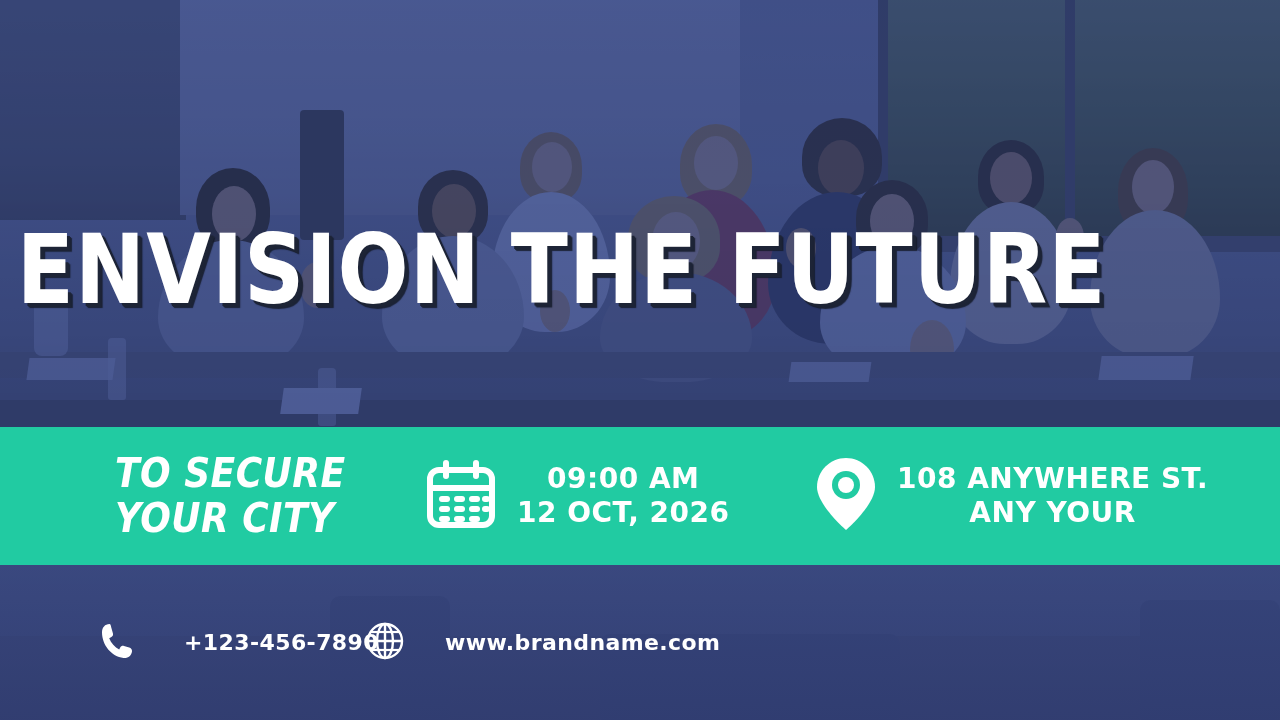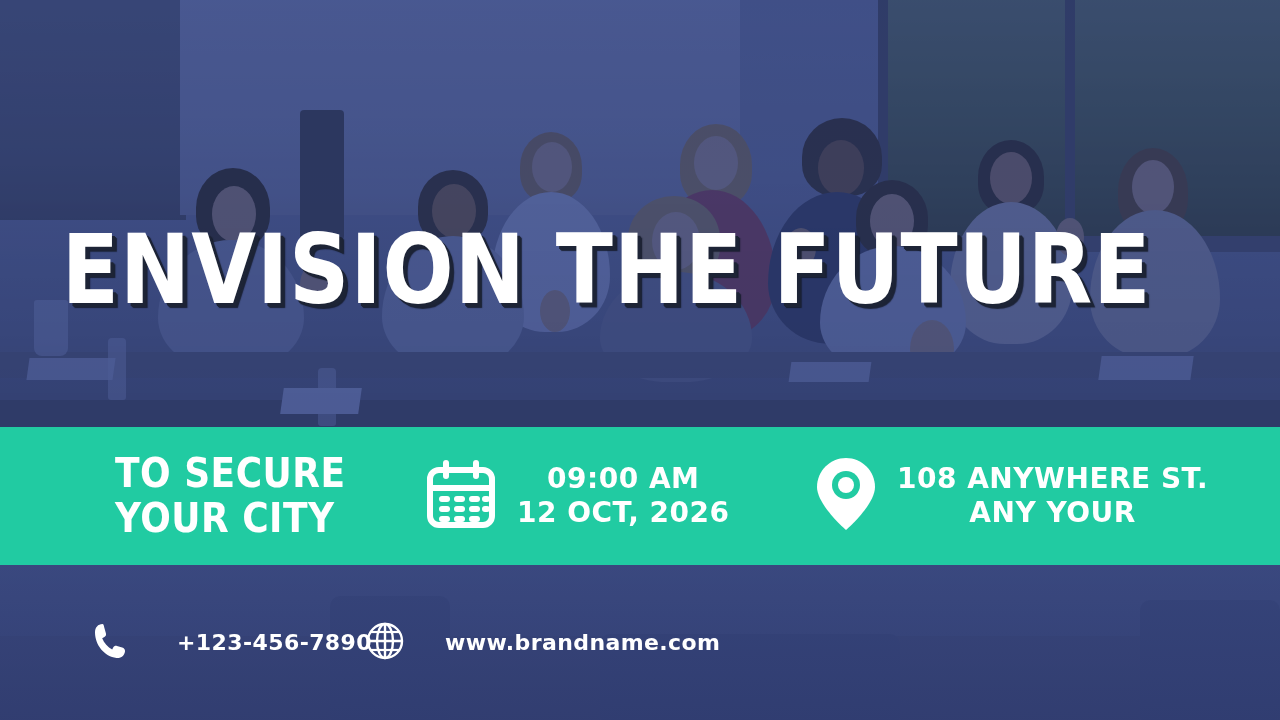--- a/index.html
+++ b/index.html
@@ -132,21 +132,21 @@
   .tint-bottom2 {
     position: absolute;
     left: 0; top: 565px; width: 1280px; height: 155px;
     background: linear-gradient(180deg, rgba(60,76,136,.55) 0%, rgba(50,63,118,.62) 100%);
   }
 
   
   .title-wrap {
     position: absolute;
     left: 0; top: 222px; width: 1168px;
-    text-align: right;
+    text-align: left;
   }
   .title {
     display: inline-block;
     margin: 0;
     font-family: "Liberation Sans Narrow", "DejaVu Sans Condensed", "Liberation Sans", sans-serif;
     font-weight: 700;
     font-size: 96px;
     line-height: 96px;
     letter-spacing: 1px;
     color: #ffffff;
@@ -176,21 +176,21 @@
   .cell-place { width: 490px; padding-left: 25px; }
 
   .cta-text {
     font-family: "Liberation Sans Narrow", "DejaVu Sans Condensed", "Liberation Sans", sans-serif;
     font-weight: 700;
     font-size: 40px;
     line-height: 45px;
     color: #ffffff;
     letter-spacing: .5px;
   }
-  .cta-text div { white-space: nowrap; }
+  .cta-text div { white-space: nowrap; font-style: italic; }
 
   .band-icon { flex: 0 0 auto; margin-right: 20px; }
   .band-lines {
     font-family: "DejaVu Sans", "Liberation Sans", sans-serif;
     font-weight: 700;
     font-size: 28px;
     line-height: 34px;
     color: #ffffff;
     letter-spacing: .5px;
   }
@@ -201,21 +201,21 @@
     position: absolute;
     left: 0; top: 565px; width: 1280px; height: 155px;
     display: flex;
     align-items: center;
   }
   .foot-cell {
     display: flex;
     align-items: center;
     box-sizing: border-box;
   }
-  .foot-phone { width: 365px; padding-left: 100px; justify-content: center; }
+  .foot-phone { width: 365px; padding-left: 100px; }
   .foot-mail  { width: 420px; padding-left: 10px; }
   .foot-web   { width: 495px; padding-left: 0px; }
   .foot-icon  { flex: 0 0 auto; }
   .foot-text {
     font-family: "DejaVu Sans", "Liberation Sans", sans-serif;
     font-weight: 700;
     font-size: 22px;
     color: #ffffff;
     letter-spacing: .4px;
     white-space: nowrap;

